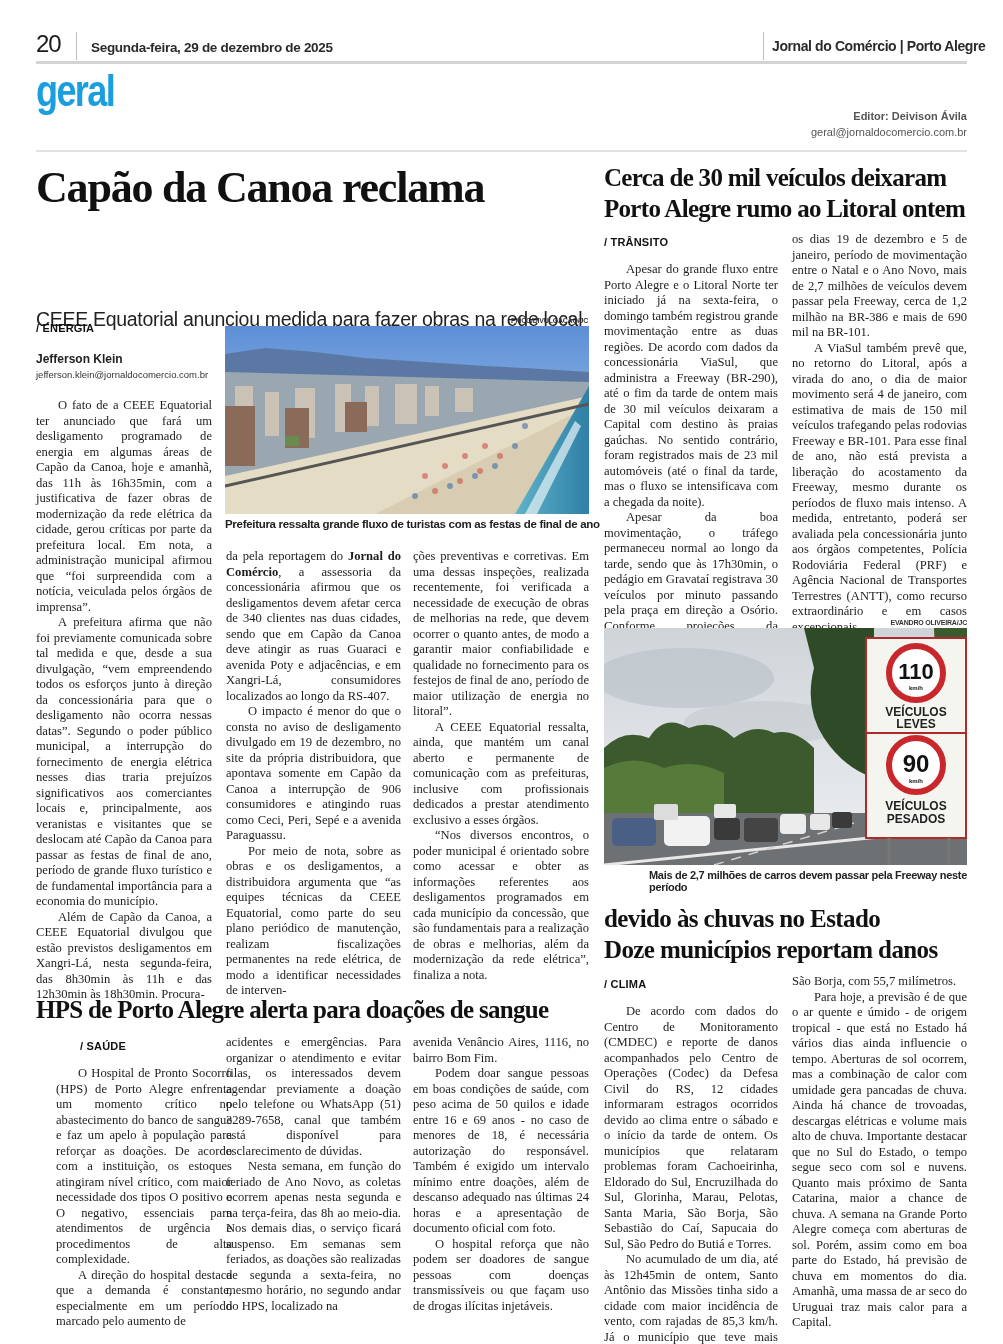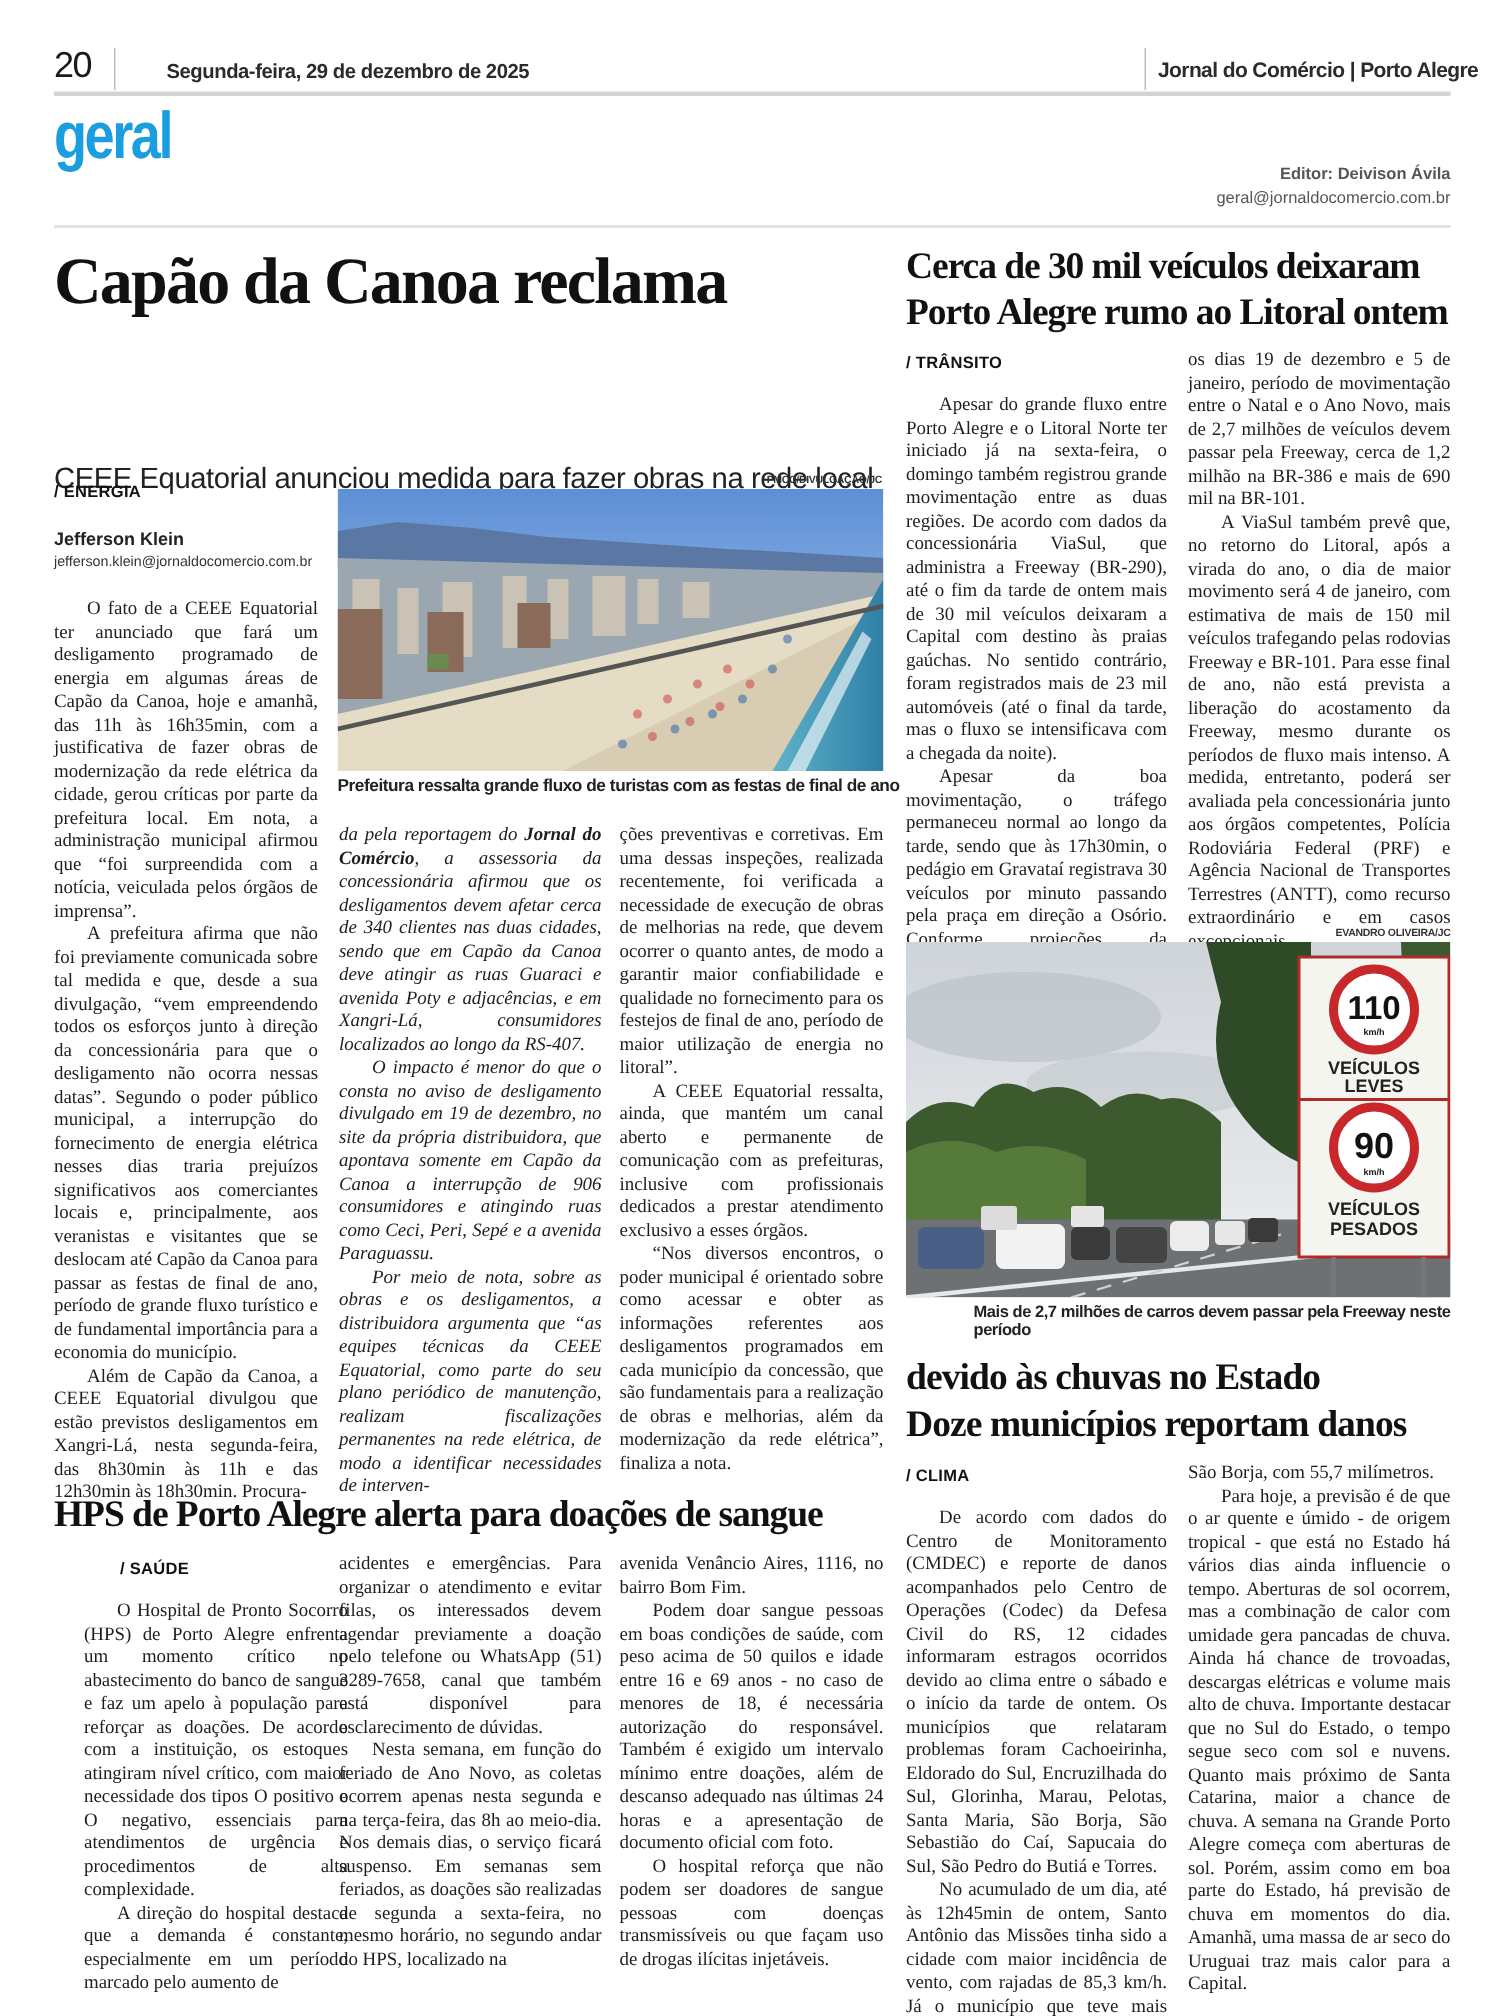--- a/index.html
+++ b/index.html
@@ -4,21 +4,21 @@
 <style>
   html, body { margin: 0; padding: 0; background: #ffffff; }
   body { width: 1003px; height: 1344px; position: relative; overflow: hidden; color: #1a1a1a; }
   .abs { position: absolute; }
   .sans { font-family: "Liberation Sans", "DejaVu Sans", sans-serif; }
   .serif { font-family: "Liberation Serif", "DejaVu Serif", serif; }
 
   
   .page-num { left: 36px; top: 30px; font-size: 24px; font-weight: 400; letter-spacing: -1px; }
   .hdr-sep { left: 76px; top: 32px; width: 1px; height: 28px; background: #bdbdbd; }
-  .hdr-date { left: 91px; top: 40px; font-size: 13.5px; font-weight: 700; color: #2b2b2b; letter-spacing: -0.3px; margin-left: 20px; }
+  .hdr-date { left: 91px; top: 40px; font-size: 13.5px; font-weight: 700; color: #2b2b2b; letter-spacing: -0.3px; }
   .hdr-sep2 { left: 763px; top: 32px; width: 1px; height: 28px; background: #bdbdbd; }
   .hdr-paper { left: 772px; top: 38px; font-size: 14px; font-weight: 700; color: #2b2b2b; letter-spacing: -0.4px; }
   .hdr-rule { left: 36px; top: 61px; width: 931px; height: 3px; background: #d4d4d4; }
   .section-name { left: 36px; top: 66px; font-size: 44px; font-weight: 700; color: #1b9ee0; letter-spacing: -2px; transform: scaleX(0.82); transform-origin: left top; line-height: 50px; }
   .editor { right: 36px; top: 110px; font-size: 11px; font-weight: 700; color: #555; text-align: right; }
   .editor-mail { right: 36px; top: 126px; font-size: 11px; color: #555; text-align: right; }
   .hdr-rule2 { left: 36px; top: 150px; width: 931px; height: 2px; background: #e2e2e2; }
 
   
   .h-main { left: 36px; top: 163px; width: 560px; font-size: 44px; font-weight: 700; line-height: 50px; letter-spacing: -1.2px; color: #111; }
@@ -123,21 +123,21 @@
   </svg>
 </div>
 <div class="abs sans caption" style="left:225px; top:518px;">Prefeitura ressalta grande fluxo de turistas com as festas de final de ano</div>
 
 <div class="abs serif col" style="left:36px; top:398px; width:176px;">
   <p>O fato de a CEEE Equatorial ter anunciado que fará um desligamento programado de energia em algumas áreas de Capão da Canoa, hoje e amanhã, das 11h às 16h35min, com a justificativa de fazer obras de modernização da rede elétrica da cidade, gerou críticas por parte da prefeitura local. Em nota, a administração municipal afirmou que “foi surpreendida com a notícia, veiculada pelos órgãos de imprensa”.</p>
   <p>A prefeitura afirma que não foi previamente comunicada sobre tal medida e que, desde a sua divulgação, “vem empreendendo todos os esforços junto à direção da concessionária para que o desligamento não ocorra nessas datas”. Segundo o poder público municipal, a interrupção do fornecimento de energia elétrica nesses dias traria prejuízos significativos aos comerciantes locais e, principalmente, aos veranistas e visitantes que se deslocam até Capão da Canoa para passar as festas de final de ano, período de grande fluxo turístico e de fundamental importância para a economia do município.</p>
   <p>Além de Capão da Canoa, a CEEE Equatorial divulgou que estão previstos desligamentos em Xangri-Lá, nesta segunda-feira, das 8h30min às 11h e das 12h30min às 18h30min. Procura-</p>
 </div>
 
-<div class="abs serif col" style="left:226px; top:549px; width:175px;font-style:italic;">
+<div class="abs serif col" style="left:226px; top:549px; width:175px;">
   <p class="noind"><span>da pela reportagem do </span><b>Jornal do Comércio</b><span>, a assessoria da concessionária afirmou que os desligamentos devem afetar cerca de 340 clientes nas duas cidades, sendo que em Capão da Canoa deve atingir as ruas Guaraci e avenida Poty e adjacências, e em Xangri-Lá, consumidores localizados ao longo da RS-407.</span></p>
   <p>O impacto é menor do que o consta no aviso de desligamento divulgado em 19 de dezembro, no site da própria distribuidora, que apontava somente em Capão da Canoa a interrupção de 906 consumidores e atingindo ruas como Ceci, Peri, Sepé e a avenida Paraguassu.</p>
   <p>Por meio de nota, sobre as obras e os desligamentos, a distribuidora argumenta que “as equipes técnicas da CEEE Equatorial, como parte do seu plano periódico de manutenção, realizam fiscalizações permanentes na rede elétrica, de modo a identificar necessidades de interven-</p>
 </div>
 
 <div class="abs serif col" style="left:413px; top:549px; width:176px;">
   <p class="noind">ções preventivas e corretivas. Em uma dessas inspeções, realizada recentemente, foi verificada a necessidade de execução de obras de melhorias na rede, que devem ocorrer o quanto antes, de modo a garantir maior confiabilidade e qualidade no fornecimento para os festejos de final de ano, período de maior utilização de energia no litoral”.</p>
   <p>A CEEE Equatorial ressalta, ainda, que mantém um canal aberto e permanente de comunicação com as prefeituras, inclusive com profissionais dedicados a prestar atendimento exclusivo a esses órgãos.</p>
   <p>“Nos diversos encontros, o poder municipal é orientado sobre como acessar e obter as informações referentes aos desligamentos programados em cada município da concessão, que são fundamentais para a realização de obras e melhorias, além da modernização da rede elétrica”, finaliza a nota.</p>
 </div>

